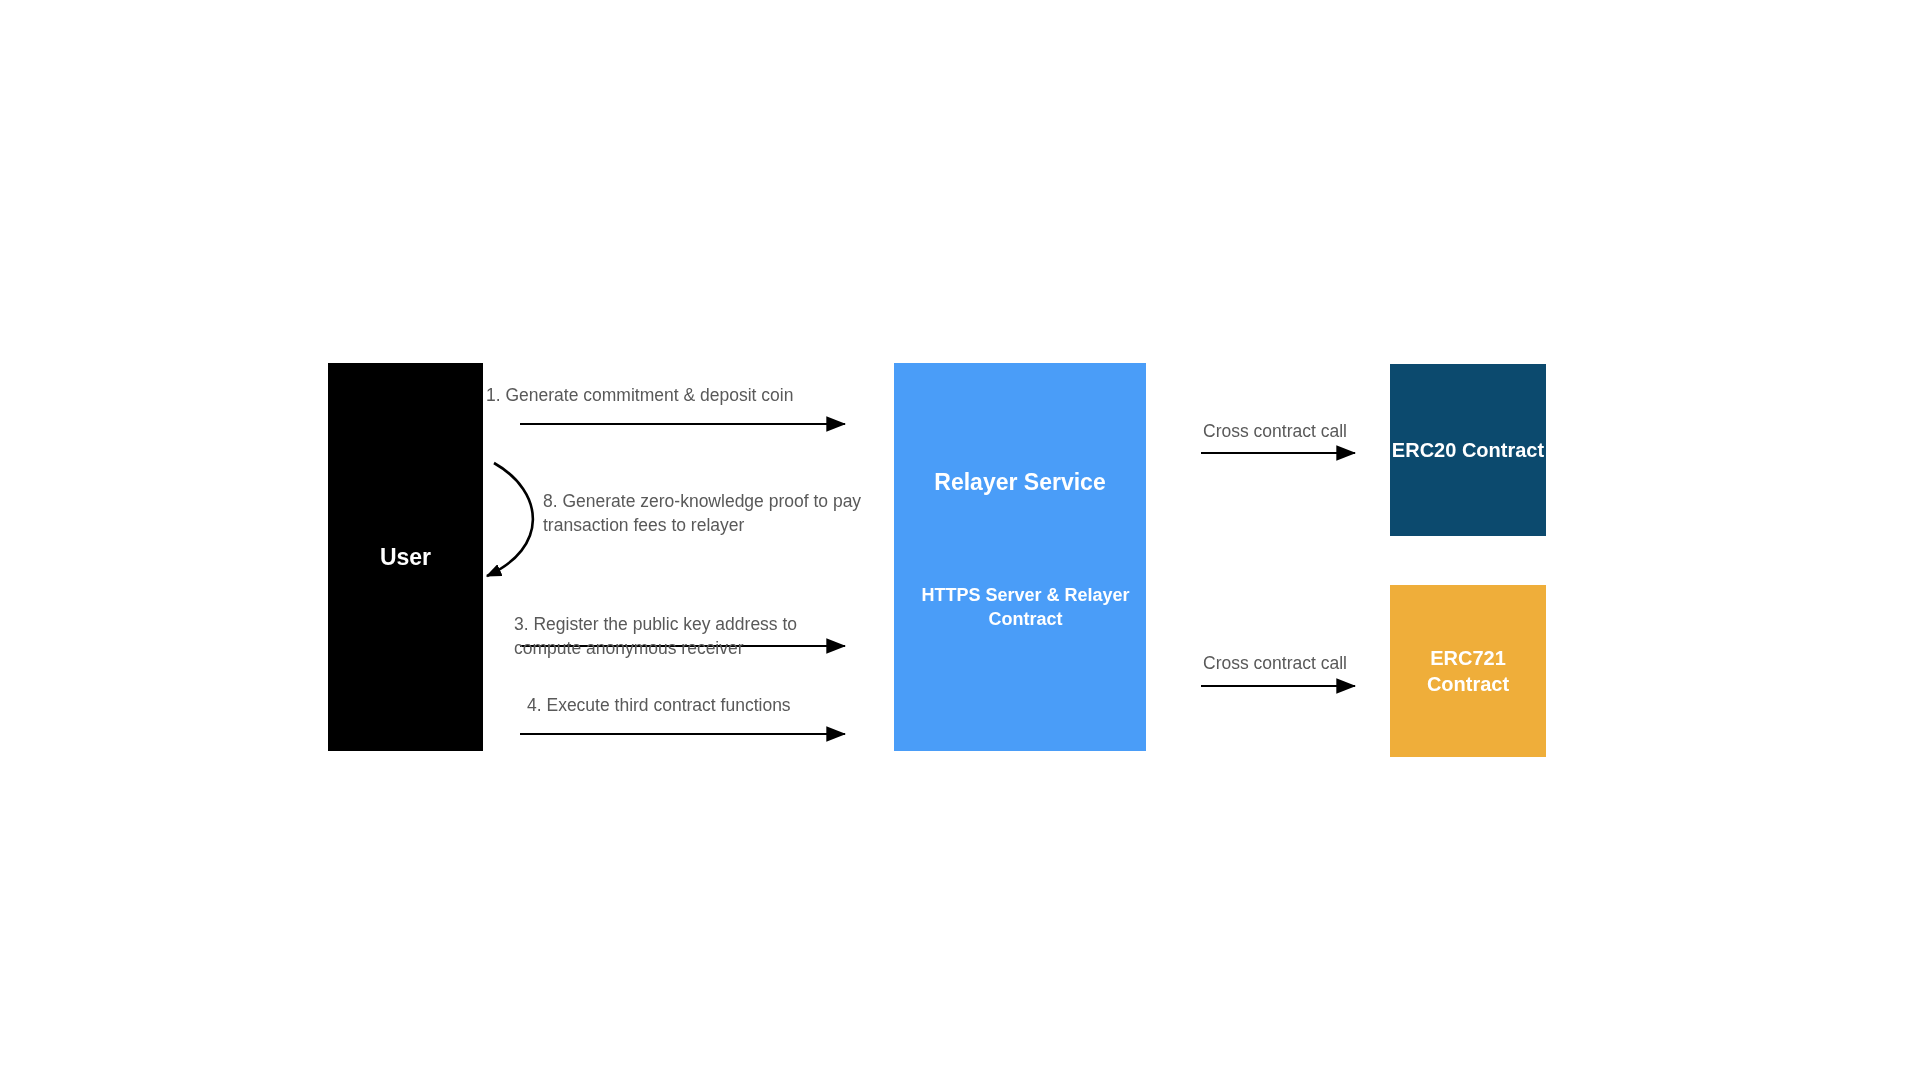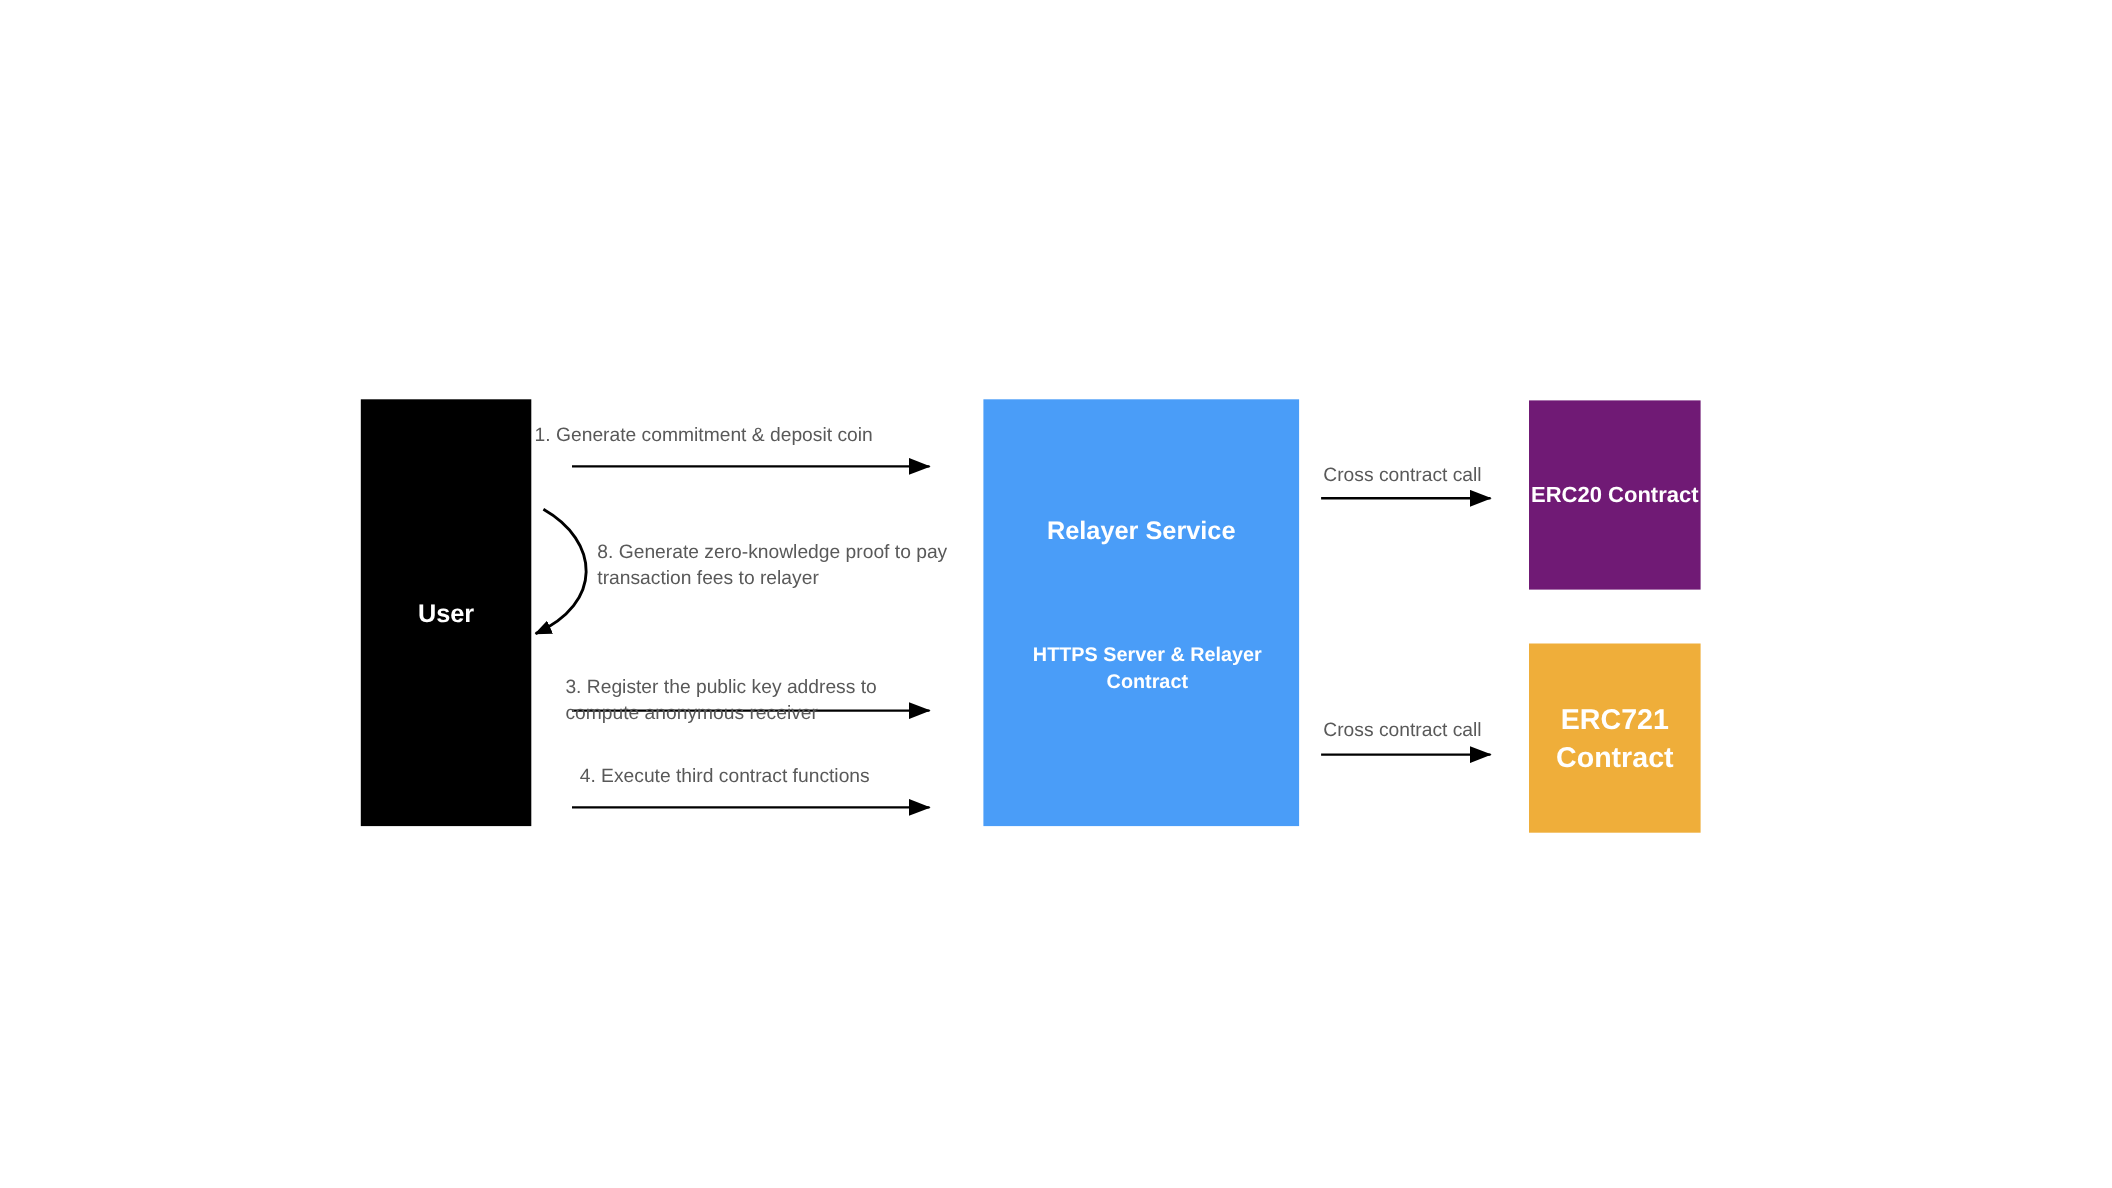--- a/index.html
+++ b/index.html
@@ -40,21 +40,21 @@
     top: 363px;
     width: 155px;
     height: 388px;
     background: #30701F;
     font-size: 23px;
   }
 
   #relayer-node {
     left: 894px;
     top: 363px;
-    width: 287px;
+    width: 252px;
     height: 388px;
     background: #4A9DF8;
   }
   #relayer-node .title {
     font-size: 23px;
     position: absolute;
     top: 104px;
     left: 0;
     right: 0;
   }
@@ -73,21 +73,21 @@
     height: 172px;
     background: #EFAE3A;
     font-size: 20px;
   }
   #erc721-node {
     left: 1390px;
     top: 585px;
     width: 156px;
     height: 172px;
     background: #EFAE3A;
-    font-size: 26px;
+    font-size: 20px;
   }
 
   
   .flow-label {
     position: absolute;
     color: #595959;
     font-size: 17.5px;
     line-height: 1.35;
     white-space: pre-line;
     font-family: "Liberation Sans", sans-serif;
@@ -142,21 +142,21 @@
   </div>
 
   <div class="node" id="relayer-node" style="background: rgb(74, 157, 248);">
     <span class="title">Relayer
 Service</span>
     <span class="subtitle">HTTPS Server
 &amp;
 Relayer Contract</span>
   </div>
 
-  <div class="node" id="erc20-node" style="background: #701a75;">
+  <div class="node" id="erc20-node" style="background: #0c4a6e;">
     <span>ERC20
 Contract</span>
   </div>
 
   <div class="node" id="erc721-node" style="background: rgb(239, 174, 58);">
     <span>ERC721
 Contract</span>
   </div>
 
   <div class="flow-label" id="label-1" style="color: rgb(89, 89, 89);">1. Generate commitment &amp; deposit coin</div>

